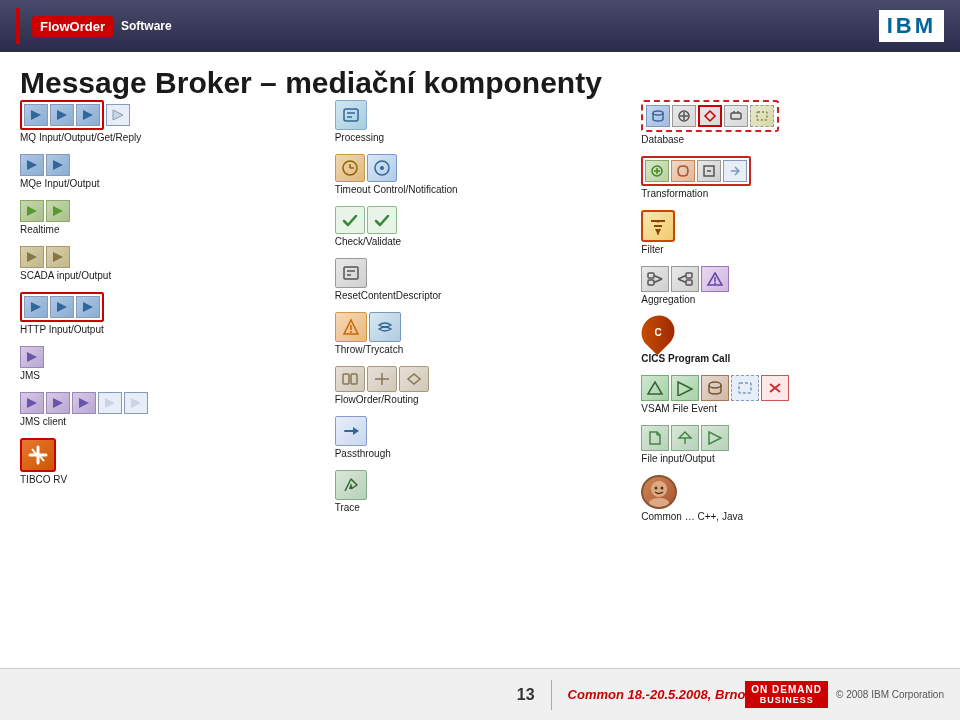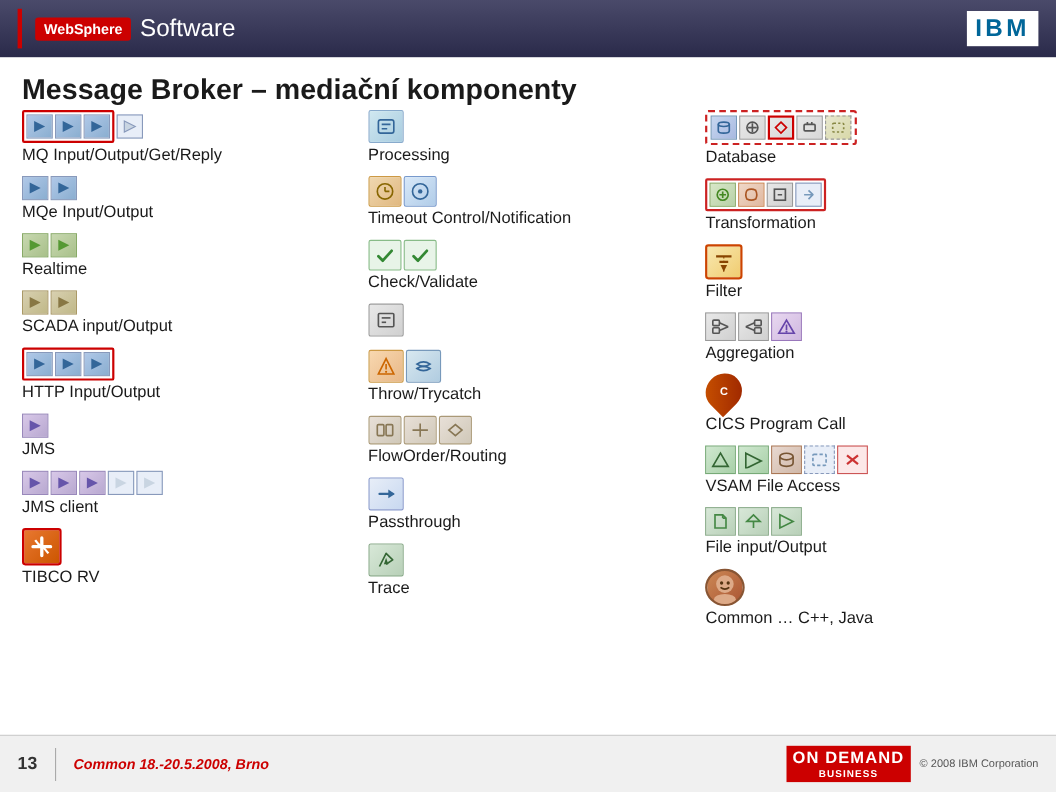--- a/index.html
+++ b/index.html
@@ -28,37 +28,37 @@
     .websphere-badge {
       background: #cc0000;
       color: white;
       font-size: 13px;
       font-weight: bold;
       padding: 3px 8px;
       border-radius: 3px;
     }
     .header-software {
       color: white;
-      font-size: 22px;
-      font-weight: 400;
+      font-size: 12px;
+      font-weight: 700;
     }
 
     
     .footer {
       position: absolute;
       bottom: 0;
       left: 0;
       width: 960px;
       height: 52px;
       background: #f0f0f0;
       border-top: 1px solid #ccc;
       display: flex;
       align-items: center;
       padding: 0 16px;
-      justify-content: space-between;
+      justify-content: flex-end;
     }
     .footer-left {
       display: flex;
       align-items: center;
       gap: 16px;
     }
     .footer-page {
       font-size: 16px;
       font-weight: bold;
       color: #333;
@@ -105,41 +105,41 @@
       flex-direction: column;
       margin-bottom: 6px;
     }
     .comp-row .icons-row {
       display: flex;
       align-items: center;
       gap: 2px;
       margin-bottom: 1px;
     }
     .comp-row .comp-name {
-      font-size: 15px;
+      font-size: 10px;
       color: #1a1a1a;
       margin-top: 1px;
     }
   </style>
 </head>
 <body>
 
 <div class="header">
   <div class="header-left">
     <div style="width:4px;height:36px;background:#cc0000;margin-right:4px;"></div>
-    <span class="websphere-badge">WebSphere</span>
+    <span class="websphere-badge">FlowOrder</span>
     <span class="header-software">Software</span>
   </div>
   <div style="color:#006699;font-size:22px;font-weight:bold;background:white;padding:3px 8px;letter-spacing:3px;">
     <span>IBM</span>
   </div>
 </div>
 
 <div style="padding: 14px 20px 6px 20px;">
-  <h1 style="font-size:26px;font-weight:bold;color:#1a1a1a;">Message Broker – mediační komponenty</h1>
+  <h1 style="font-size:30px;font-weight:bold;color:#1a1a1a;">Message Broker – mediační komponenty</h1>
 </div>
 
 <div class="content-area">
 
   <div class="col-section">
 
     <div class="comp-row">
       <div class="icons-row">
 
         <div style="display:flex;gap:2px;border:2px solid #cc0000;padding:2px;border-radius:2px;">
@@ -348,20 +348,21 @@
     <div class="comp-row">
       <div class="icons-row">
         <div style="width:32px;height:30px;background:linear-gradient(135deg,#e8e8e8,#d0d0d0);border:1.5px solid #999;border-radius:2px;display:flex;align-items:center;justify-content:center;">
           <svg width="20" height="20" viewBox="0 0 20 20">
             <rect x="3" y="4" width="14" height="12" rx="1" fill="none" stroke="#555" stroke-width="1.5"></rect>
             <line x1="6" y1="8" x2="14" y2="8" stroke="#555" stroke-width="1.5"></line>
             <line x1="6" y1="12" x2="10" y2="12" stroke="#555" stroke-width="1.5"></line>
           </svg>
         </div>
       </div>
+      <span class="comp-name">ResetContentDescriptor</span>
     </div>
 
     <div class="comp-row">
       <div class="icons-row">
         <div style="width:32px;height:30px;background:linear-gradient(135deg,#f8d8b0,#e8b888);border:1.5px solid #cc9944;border-radius:2px;display:flex;align-items:center;justify-content:center;">
           <svg width="20" height="20" viewBox="0 0 20 20">
             <path d="M10,3 L17,17 L3,17 Z" fill="none" stroke="#cc6600" stroke-width="1.5"></path>
             <line x1="10" y1="8" x2="10" y2="13" stroke="#cc6600" stroke-width="1.5"></line>
             <circle cx="10" cy="15" r="1" fill="#cc6600"></circle>
           </svg>
@@ -537,21 +538,21 @@
       </div>
       <span class="comp-name">Aggregation</span>
     </div>
 
     <div class="comp-row">
       <div class="icons-row">
         <div style="width:34px;height:32px;background:linear-gradient(135deg,#cc5500,#992200);border-radius:50% 50% 50% 0;transform:rotate(-45deg);display:flex;align-items:center;justify-content:center;">
           <div style="transform:rotate(45deg);color:white;font-size:10px;font-weight:bold;">C</div>
         </div>
       </div>
-      <span class="comp-name" style="margin-top:4px;">CICS Program Call</span>
+      <span class="comp-name" style="margin-top:4px;font-weight:bold;">CICS Program Call</span>
     </div>
 
     <div class="comp-row">
       <div class="icons-row">
         <div style="width:28px;height:26px;background:linear-gradient(135deg,#d0e8d0,#a8d0a8);border:1.5px solid #77aa77;display:flex;align-items:center;justify-content:center;">
           <svg width="18" height="16" viewBox="0 0 18 16">
               <polygon points="2,14 9,2 16,14" fill="none" stroke="#336633" stroke-width="1.5"></polygon>
             </svg>
         </div>
         <div style="width:28px;height:26px;background:linear-gradient(135deg,#d0e8d0,#a8d0a8);border:1.5px solid #77aa77;display:flex;align-items:center;justify-content:center;">
@@ -570,21 +571,21 @@
               <rect x="3" y="3" width="12" height="10" rx="1" fill="none" stroke="#7799bb" stroke-width="1.5" stroke-dasharray="3,2"></rect>
             </svg>
         </div>
         <div style="width:28px;height:26px;background:#fce8e8;border:1.5px solid #cc5555;display:flex;align-items:center;justify-content:center;">
           <svg width="18" height="16" viewBox="0 0 18 16">
               <line x1="4" y1="4" x2="14" y2="12" stroke="#cc3333" stroke-width="2"></line>
               <line x1="14" y1="4" x2="4" y2="12" stroke="#cc3333" stroke-width="2"></line>
             </svg>
         </div>
       </div>
-      <span class="comp-name">VSAM File Access</span>
+      <span class="comp-name">VSAM File Event</span>
     </div>
 
 
     <div class="comp-row">
       <div class="icons-row">
         <div style="width:28px;height:26px;background:linear-gradient(135deg,#d8e8d8,#b8d0b8);border:1.5px solid #88aa88;display:flex;align-items:center;justify-content:center;">
           <svg width="16" height="16" viewBox="0 0 16 16">
               <path d="M3,2 L10,2 L13,5 L13,14 L3,14 Z" fill="none" stroke="#448844" stroke-width="1.5"></path>
               <line x1="10" y1="2" x2="10" y2="5" stroke="#448844" stroke-width="1.5"></line>
               <line x1="10" y1="5" x2="13" y2="5" stroke="#448844" stroke-width="1.5"></line>
@@ -625,18 +626,18 @@
 </div>
 
 <div class="footer">
   <div class="footer-left">
     <span class="footer-page">13</span>
     <div style="width:1px;height:30px;background:#aaa;"></div>
     <span class="footer-event">Common 18.-20.5.2008, Brno</span>
   </div>
   <div class="footer-right">
     <div style="display:flex;flex-direction:column;align-items:center;background:#cc0000;padding:3px 6px;">
-      <span style="color:white;font-size:15px;font-weight:bold;letter-spacing:1px;">ON DEMAND</span>
+      <span style="color:white;font-size:10px;font-weight:bold;letter-spacing:1px;">ON DEMAND</span>
       <span style="color:white;font-size:9px;font-weight:bold;letter-spacing:1px;">BUSINESS</span>
     </div>
     <span class="footer-copyright">© 2008 IBM Corporation</span>
   </div>
 </div>
 
 </body></html>

